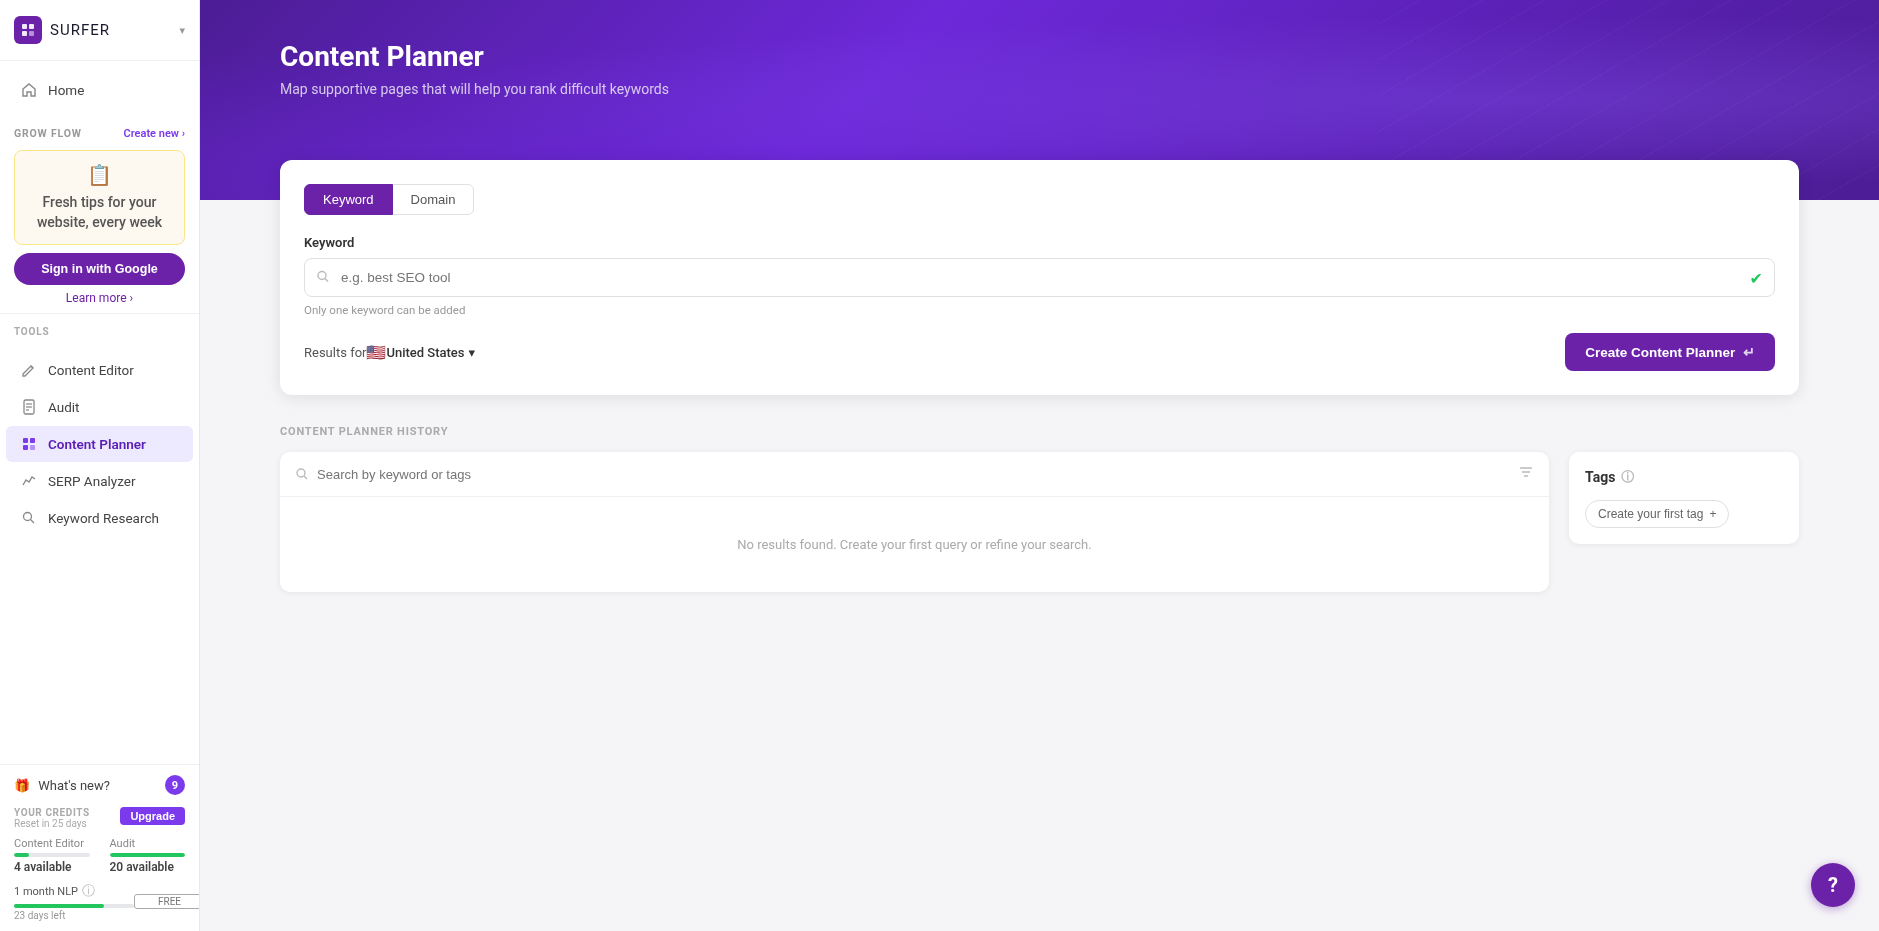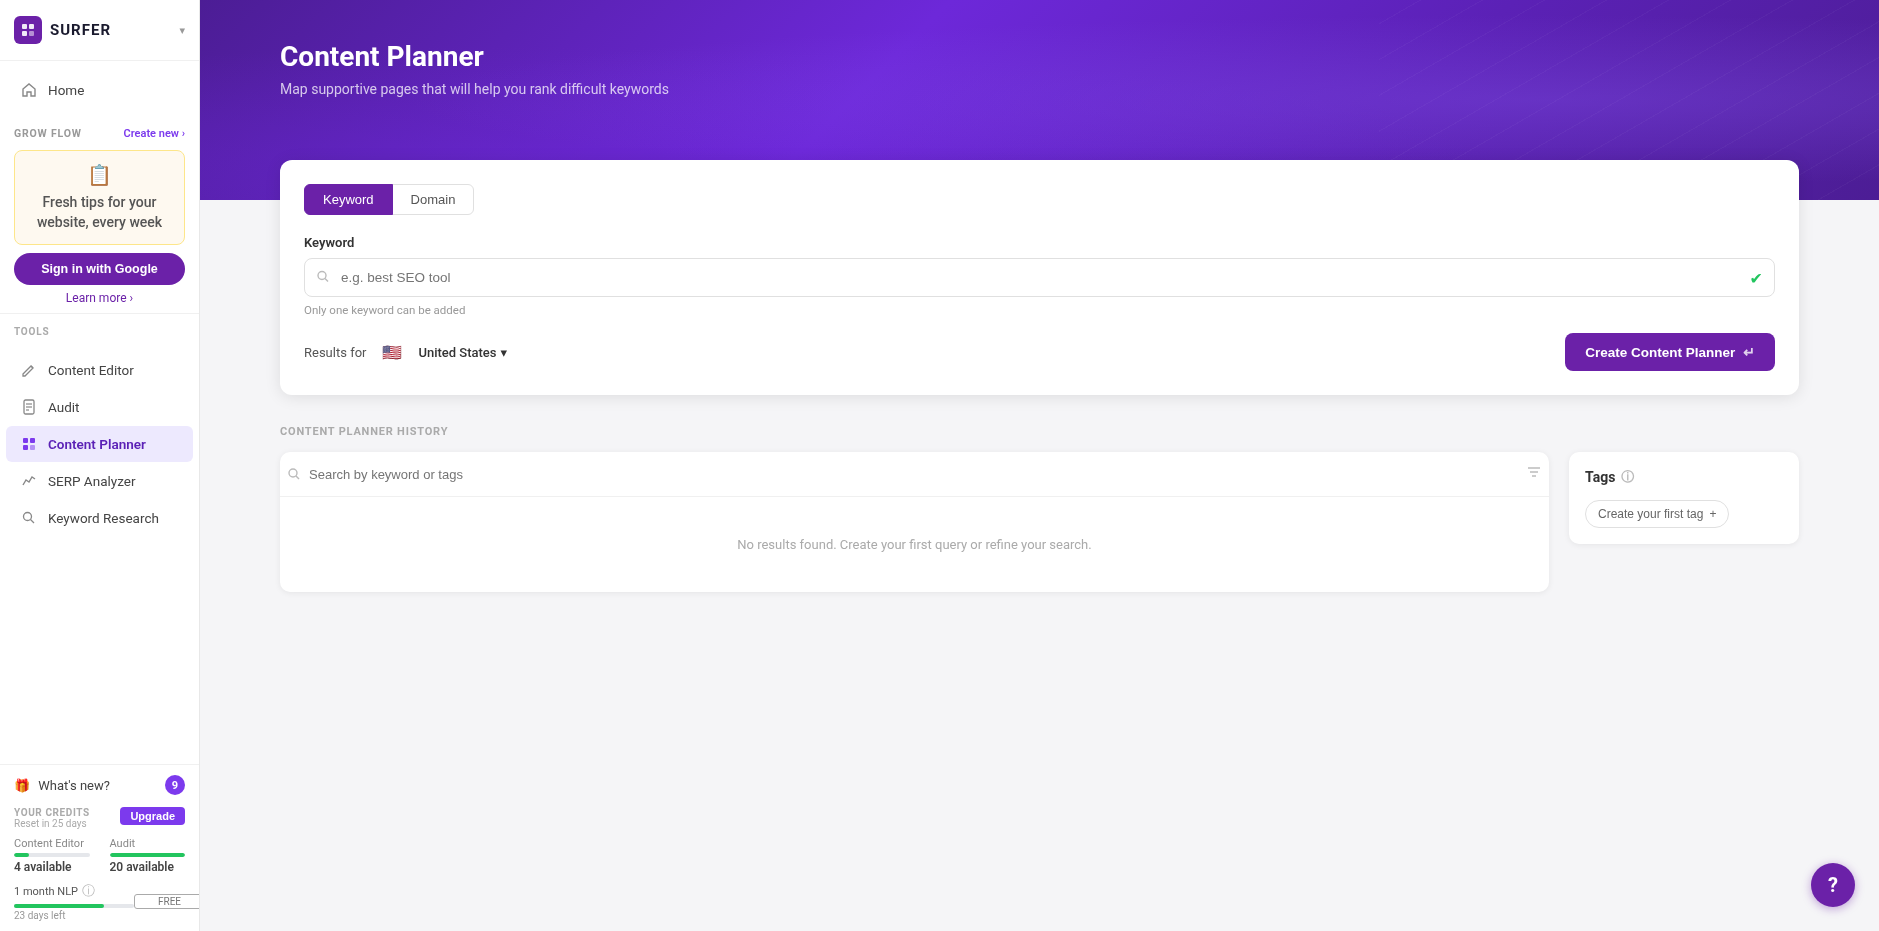--- a/index.html
+++ b/index.html
@@ -27,21 +27,21 @@
     .logo-icon {
       width: 28px;
       height: 28px;
       background: #6b21a8;
       border-radius: 6px;
       display: flex;
       align-items: center;
       justify-content: center;
     }
     .logo-icon svg { width: 16px; height: 16px; }
-    .logo-text { font-weight: 700; font-size: 15px; color: #1a1a2e; letter-spacing: 1px; }
+    .logo-text { font-weight: 400; font-size: 15px; color: #1a1a2e; letter-spacing: 1px; }
     .logo-chevron { margin-left: auto; color: #999; font-size: 11px; }
 
     .sidebar-nav { padding: 10px 0; }
     .sidebar-item {
       display: flex;
       align-items: center;
       gap: 10px;
       padding: 9px 14px;
       font-size: 13.5px;
       color: #444;
@@ -304,21 +304,21 @@
     .input-hint { font-size: 11.5px; color: #999; margin-bottom: 16px; }
 
     .results-row {
       display: flex;
       align-items: center;
       justify-content: space-between;
     }
     .results-for {
       display: flex;
       align-items: center;
-      gap: 16px;
+      gap: 0;
       font-size: 13px;
       color: #555;
     }
     .flag-icon { font-size: 16px; }
     .country-select {
       font-size: 13px;
       color: #333;
       font-weight: 500;
       display: flex;
       align-items: center;
@@ -359,21 +359,21 @@
     .history-list {
       flex: 1;
       background: #fff;
       border-radius: 10px;
       box-shadow: 0 1px 6px rgba(0,0,0,0.07);
       overflow: hidden;
     }
     .search-history-bar {
       display: flex;
       align-items: center;
-      padding: 12px 7px;
+      padding: 12px 15px;
       border-bottom: 1px solid #f0f0f0;
       gap: 8px;
     }
     .search-history-input {
       border: none;
       outline: none;
       flex: 1;
       font-size: 13px;
       color: #555;
       background: transparent;

